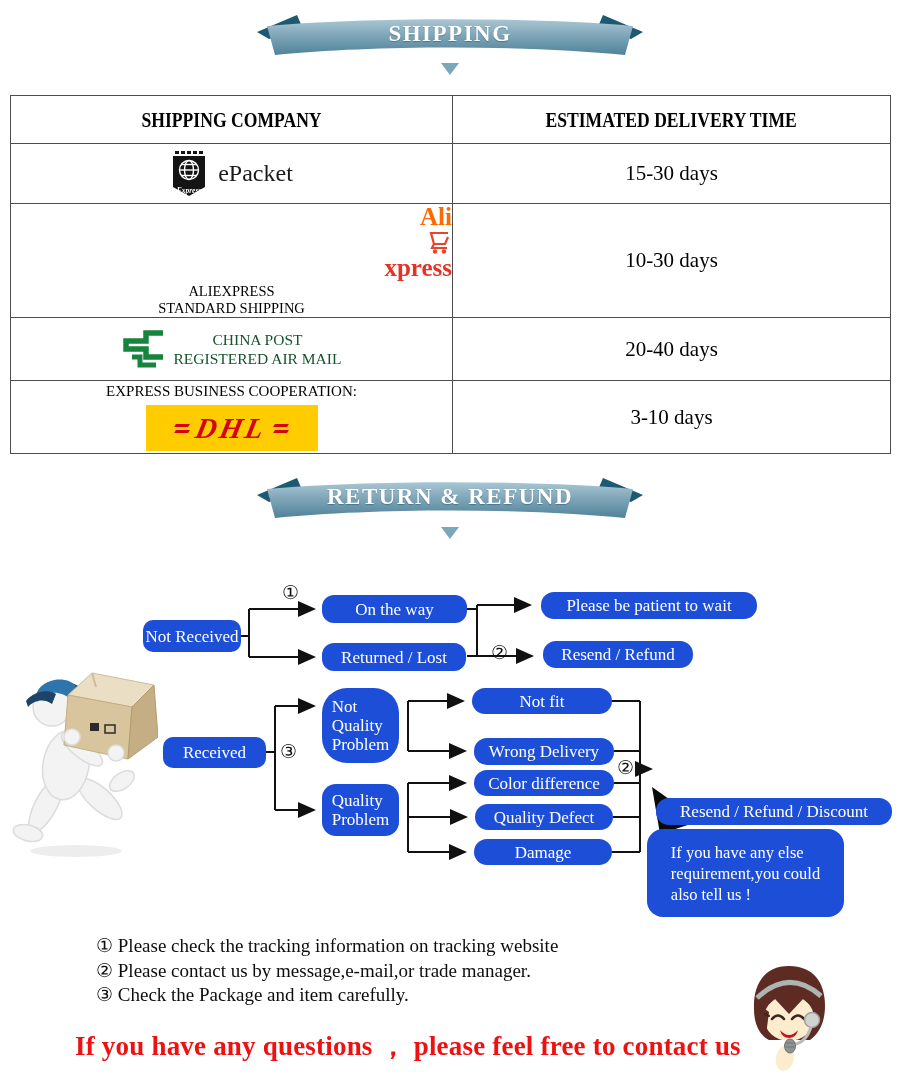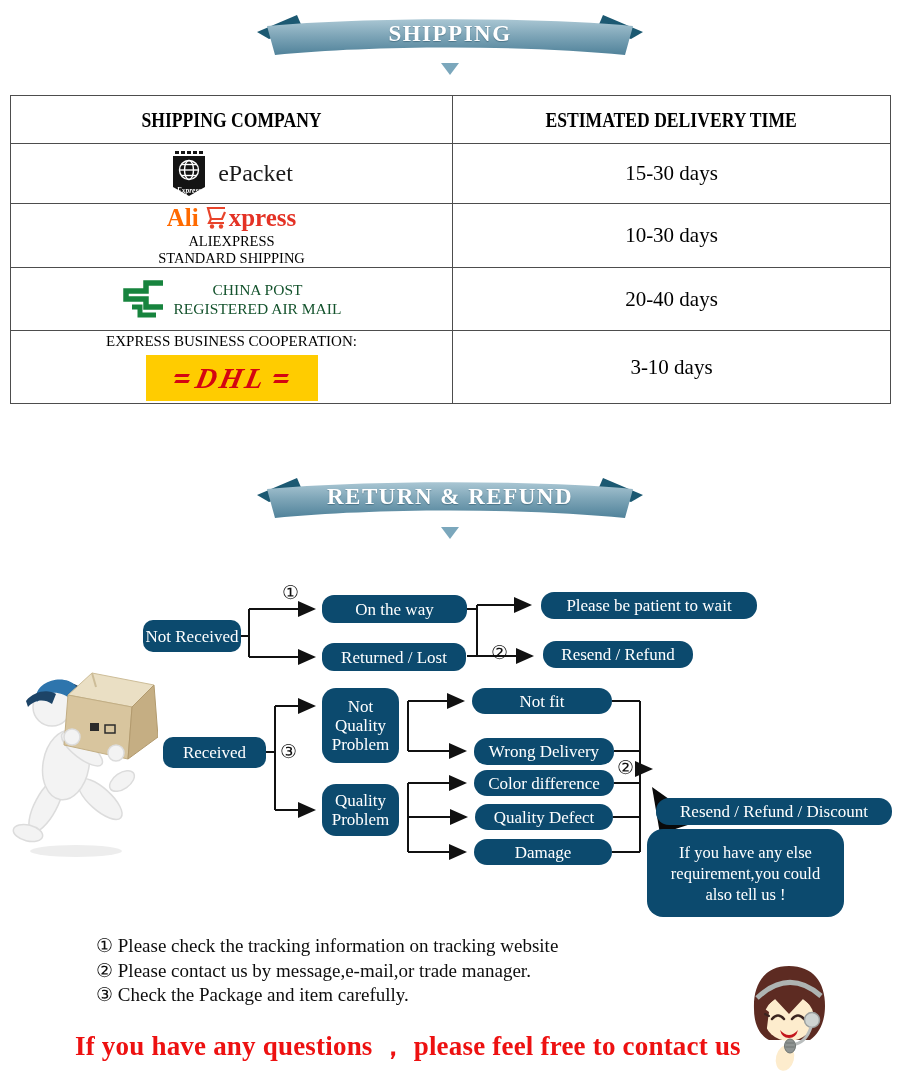--- a/index.html
+++ b/index.html
@@ -16,36 +16,36 @@
      border-right:9px solid transparent;border-top:12px solid #7ba7bc;}
 
   
   table.ship{position:absolute;left:10px;top:95px;width:880px;border-collapse:collapse;table-layout:fixed;}
   table.ship td{border:1px solid #4d4d4d;text-align:center;vertical-align:middle;padding:0;}
   .hdr span{display:inline-block;font-weight:bold;font-size:22px;letter-spacing:0;
      transform:scaleX(0.8);white-space:nowrap;color:#000;}
   .days{font-size:21px;color:#000;}
   .co-cell{display:flex;align-items:center;justify-content:center;gap:10px;}
   .epacket-name{font-size:24px;color:#1a1a1a;}
-  .ali-row{display:flex;align-items:flex-end;justify-content:center;line-height:1;}
+  .ali-row{display:flex;align-items:flex-end;justify-content:center;line-height:1;flex-direction:column;}
   .ali-part1{color:#ff6a00;font-weight:bold;font-size:25px;}
   .ali-part2{color:#e43225;font-weight:bold;font-size:25px;}
   .co-lines{font-size:14.5px;line-height:17px;color:#000;margin-top:3px;}
   .cp-lines{font-size:15.5px;line-height:19px;color:#14532d;text-align:center;}
   .coop-label{font-size:15px;color:#000;margin-bottom:5px;}
   .dhl{width:172px;height:46px;background:#ffcc00;display:flex;align-items:center;
        justify-content:center;gap:7px;margin:0 auto;}
   .dhl-txt{font-size:29px;font-weight:800;font-style:italic;color:#d40511;
        letter-spacing:3px;transform:skewX(-12deg);}
   .dhl-bars{display:flex;flex-direction:column;gap:3px;}
   .dhl-bars i{display:block;width:14px;height:3px;background:#d40511;transform:skewX(-30deg);}
 
   
-  .fbox{position:absolute;background:#0c4a6e;color:#fff;display:flex;align-items:center;
-        justify-content:center;text-align:center;font-size:17px;border-radius:12px;
+  .fbox{position:absolute;background:#1d4ed8;color:#fff;display:flex;align-items:center;
+        justify-content:center;text-align:left;font-size:17px;border-radius:12px;
         white-space:pre-line;line-height:19px;}
   .circnum{position:absolute;font-size:19px;color:#111;}
   #connectors{position:absolute;left:0;top:0;pointer-events:none;}
 
   .notes{position:absolute;left:78px;top:934px;font-size:19px;line-height:24.5px;color:#0d0d0d;margin-left:18px;}
   .contact{position:absolute;left:75px;top:1028px;font-size:27px;font-weight:bold;
      color:#ed1111;letter-spacing:.2px;white-space:nowrap;}
 
   .illus{position:absolute;}
 </style>
@@ -221,21 +221,21 @@
     <polygon points="652,787 700,821 660,834" fill="#0a0a0a"></polygon>
   </svg>
 
   <div class="fbox" style="left:143px;top:620px;width:98px;height:32px;border-radius:10px;">Not Received</div>
   <div class="fbox" style="left:322px;top:595px;width:145px;height:28px;">On the way</div>
   <div class="fbox" style="left:322px;top:643px;width:144px;height:28px;">Returned / Lost</div>
   <div class="fbox" style="left:541px;top:592px;width:216px;height:27px;border-radius:13px;">Please be patient to wait</div>
   <div class="fbox" style="left:543px;top:641px;width:150px;height:27px;border-radius:13px;">Resend / Refund</div>
 
   <div class="fbox" style="left:163px;top:737px;width:103px;height:31px;border-radius:10px;">Received</div>
-  <div class="fbox" style="left:322px;top:688px;width:77px;height:75px;border-radius:14px;">Not
+  <div class="fbox" style="left:322px;top:688px;width:77px;height:75px;border-radius:25px;">Not
 Quality
 Problem</div>
   <div class="fbox" style="left:322px;top:784px;width:77px;height:52px;border-radius:14px;">Quality
 Problem</div>
   <div class="fbox" style="left:472px;top:688px;width:140px;height:26px;border-radius:13px;">Not fit</div>
   <div class="fbox" style="left:474px;top:738px;width:140px;height:27px;border-radius:13px;">Wrong Delivery</div>
   <div class="fbox" style="left:474px;top:770px;width:140px;height:26px;border-radius:13px;">Color difference</div>
   <div class="fbox" style="left:475px;top:804px;width:138px;height:26px;border-radius:13px;">Quality Defect</div>
   <div class="fbox" style="left:474px;top:839px;width:138px;height:26px;border-radius:13px;">Damage</div>
   <div class="fbox" style="left:656px;top:756px;width:236px;height:27px;border-radius:13px;margin-top:42px;">Resend / Refund / Discount</div>

